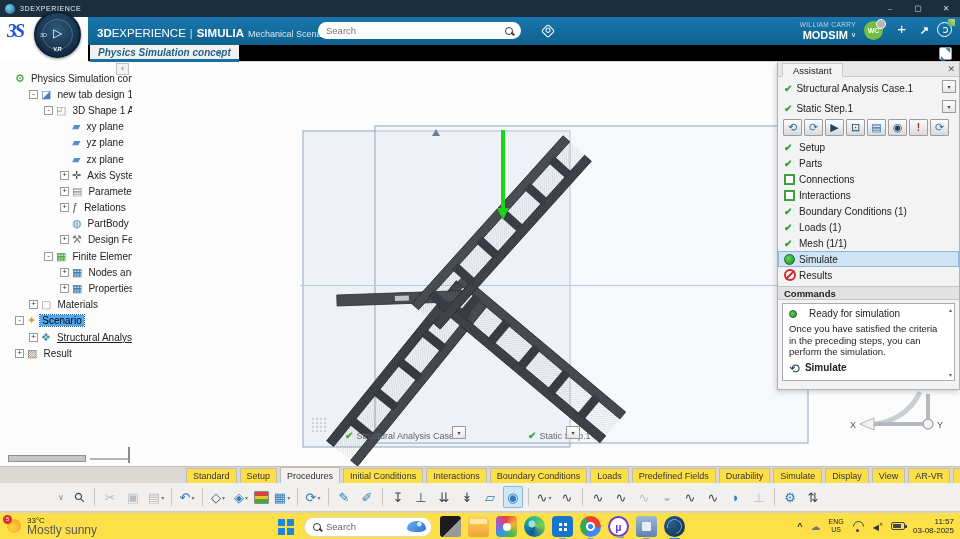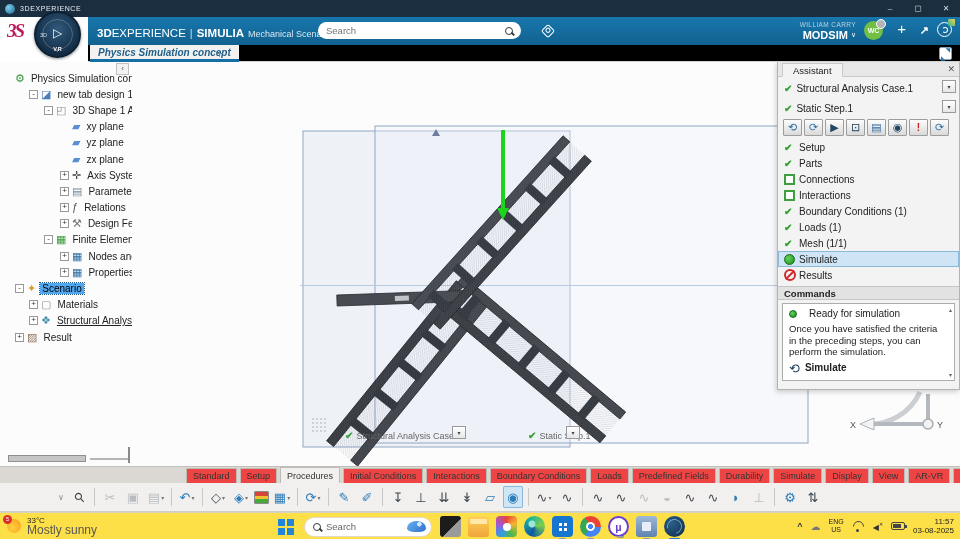--- a/index.html
+++ b/index.html
@@ -9,21 +9,21 @@
   
   .titlebar{position:absolute;top:0;left:0;right:0;height:17px;background:#1b2e40;display:flex;align-items:center;padding-left:5px;gap:5px}
   .win-ico{width:10px;height:10px;border-radius:50%;background:radial-gradient(circle at 35% 35%,#7fd0f0,#1b5e86);flex:none}
   .win-title{font-size:7px;letter-spacing:.6px;color:#e8eef2}
   .win-controls{margin-left:auto;display:flex;height:17px}
   .win-controls span{width:28px;text-align:center;line-height:17px;font-size:8px;color:#d5dde3}
 
   
   .appbar{position:absolute;top:17px;left:0;right:0;height:28px;background:linear-gradient(#1877ad,#11618f)}
   .logo-notch{position:absolute;top:17px;left:0;width:88px;height:28px;background:#fff}
-  .dslogo{position:absolute;left:7px;top:20px;font:italic 700 19px "Liberation Serif",serif;color:#be185d;letter-spacing:-2px;z-index:2}
+  .dslogo{position:absolute;left:7px;top:20px;font:italic 700 19px "Liberation Serif",serif;color:#1d4ed8;letter-spacing:-2px;z-index:2}
   .compass{position:absolute;left:34px;top:11px;width:47px;height:47px;border-radius:50%;background:radial-gradient(circle at 50% 38%,#2f5a7e,#132c44 72%);border:2px solid #0d2134;z-index:6;box-shadow:0 1px 3px rgba(0,0,0,.45)}
   .compass::before{content:"";position:absolute;inset:6px;border:1px solid rgba(255,255,255,.22);border-radius:50%}
   .c3d{position:absolute;left:4px;top:19px;font-size:5.5px;color:#cfe3f2}
   .cplay{position:absolute;left:0;right:0;top:13px;text-align:center;font-size:12px;color:#fff}
   .cvr{position:absolute;bottom:4px;left:0;right:0;text-align:center;font-size:5.5px;font-weight:700;color:#fff}
   .brand{position:absolute;left:97px;top:23px;display:flex;align-items:baseline;gap:4px;color:#fff;z-index:3}
   .b1{font-size:11.5px;font-weight:700}.b2{font-size:11.5px;font-weight:300}
   .bdiv{opacity:.75;font-size:11px}
   .bapp{font-size:11.5px;font-weight:700}
   .bsub{font-size:9px;color:#d7e7f2}
@@ -107,21 +107,21 @@
   .cscroll-up{position:absolute;right:2px;top:2px;font-size:6px;color:#666}
   .cscroll-dn{position:absolute;right:2px;bottom:2px;font-size:6px;color:#666}
   .cdesc{font-size:9.5px;line-height:11.5px;margin:3px 0;color:#222}
   .cmdrow{display:flex;gap:5px;margin-top:4px}
   .cmdico{font-size:13px;color:#1c3f5e;flex:none;line-height:14px}
   .cmdtitle{font-weight:700;font-size:10px}
   .cmddesc{font-size:9.5px;line-height:11.5px;color:#333}
 
   
   .actionbar{position:absolute;top:466px;left:0;right:0;height:17px;background:#dbd8d4;border-top:1px solid #c3c0bc;display:flex;align-items:flex-end;padding-left:186px}
-  .atab{height:15px;display:flex;align-items:center;padding:0 6px;font-size:9px;color:#333;background:#ef4444;border:1px solid #bfbcb8;border-bottom:none;margin-right:3px;white-space:nowrap}
+  .atab{height:15px;display:flex;align-items:center;padding:0 6px;font-size:9px;color:#333;background:#fde047;border:1px solid #bfbcb8;border-bottom:none;margin-right:3px;white-space:nowrap}
   .atab[data-active="1"]{background:#f2f0ee;height:16px}
 
   
   .toolbar{position:absolute;top:483px;left:0;right:0;height:29px;background:#f2f0ee;border-bottom:1px solid #cfcdc9;display:flex;align-items:center;padding-left:56px;gap:3px}
   .tbico{min-width:20px;height:22px;display:flex;align-items:center;justify-content:center;font-size:13px;color:#4a5560;border-radius:2px}
   .tbico[data-v~="blue"]{color:#2e7cb8}.tbico[data-v~="dim"]{color:#b9bdc1}.tbico[data-v~="dark"]{color:#3d454d}
   .tbico[data-v~="small"]{min-width:10px;font-size:8px;color:#8a8a8a}
   .tbico[data-v~="rot"]{transform:rotate(-45deg)}
   .tbico[data-v~="active"]{background:#cfe6f7;box-shadow:inset 0 0 0 1px #8ab8dd}
   .tbico[data-v~="dd"]::after{content:"▾";font-size:6px;color:#777;margin-left:1px}
@@ -355,48 +355,53 @@
           <span class="exp" data-name="tree-expander-icon" data-exp="+"></span>
           <span class="tico gico" data-name="parameters-icon" data-ic="▤" style="color:#7a8a99"></span>
           <span class="tlabel" data-name="tree-item-label">Parameters</span>
         </div>
         <div class="trow" data-name="tree-item" data-d="4">
           <span class="exp" data-name="tree-expander-icon" data-exp="+"></span>
           <span class="tico gico" data-name="relations-icon" data-ic="ƒ" style="color:#555"></span>
           <span class="tlabel" data-name="tree-item-label">Relations</span>
         </div>
         <div class="trow" data-name="tree-item" data-d="4">
+          <span class="exp" data-name="tree-expander-icon" data-exp=""></span>
+          <span class="tico gico" data-name="partbody-icon" data-ic="◍" style="color:#3f8fae"></span>
+          <span class="tlabel" data-name="tree-item-label">PartBody</span>
+        </div>
+        <div class="trow" data-name="tree-item" data-d="4">
           <span class="exp" data-name="tree-expander-icon" data-exp="+"></span>
           <span class="tico gico" data-name="design-features-icon" data-ic="⚒" style="color:#777"></span>
           <span class="tlabel" data-name="tree-item-label">Design Features</span>
         </div>
         <div class="trow" data-name="tree-item" data-d="3">
           <span class="exp" data-name="tree-expander-icon" data-exp="-"></span>
           <span class="tico gico" data-name="fem-model-icon" data-ic="▦" style="color:#3a9c3a"></span>
           <span class="tlabel" data-name="tree-item-label">Finite Element Moc</span>
         </div>
         <div class="trow" data-name="tree-item" data-d="4">
           <span class="exp" data-name="tree-expander-icon" data-exp="+"></span>
           <span class="tico gico" data-name="nodes-elements-icon" data-ic="▦" style="color:#2e6da4"></span>
           <span class="tlabel" data-name="tree-item-label">Nodes and Elem</span>
         </div>
         <div class="trow" data-name="tree-item" data-d="4">
           <span class="exp" data-name="tree-expander-icon" data-exp="+"></span>
           <span class="tico gico" data-name="properties-icon" data-ic="▦" style="color:#2e6da4"></span>
           <span class="tlabel" data-name="tree-item-label">Properties</span>
         </div>
+        <div class="trow" data-name="tree-item" data-d="2">
+          <span class="exp" data-name="tree-expander-icon" data-exp="+"></span>
+          <span class="tico gico" data-name="materials-icon" data-ic="▢" style="color:#8a8f96"></span>
+          <span class="tlabel" data-name="tree-item-label">Materials</span>
+        </div>
         <div class="trow" data-name="tree-item" data-d="1" data-sel="1">
           <span class="exp" data-name="tree-expander-icon" data-exp="-"></span>
           <span class="tico gico" data-name="scenario-icon" data-ic="✦" style="color:#d79b2a"></span>
           <span class="tlabel" data-name="tree-item-label">Scenario</span>
-        </div>
-        <div class="trow" data-name="tree-item" data-d="2">
-          <span class="exp" data-name="tree-expander-icon" data-exp="+"></span>
-          <span class="tico gico" data-name="materials-icon" data-ic="▢" style="color:#8a8f96"></span>
-          <span class="tlabel" data-name="tree-item-label">Materials</span>
         </div>
         <div class="trow" data-name="tree-item" data-d="2" data-u="1">
           <span class="exp" data-name="tree-expander-icon" data-exp="+"></span>
           <span class="tico gico" data-name="analysis-case-icon" data-ic="❖" style="color:#3f8fae"></span>
           <span class="tlabel" data-name="tree-item-label">Structural Analysis Ca</span>
         </div>
         <div class="trow" data-name="tree-item" data-d="1">
           <span class="exp" data-name="tree-expander-icon" data-exp="+"></span>
           <span class="tico gico" data-name="result-icon" data-ic="▨" style="color:#8a6f55"></span>
           <span class="tlabel" data-name="tree-item-label">Result</span>

